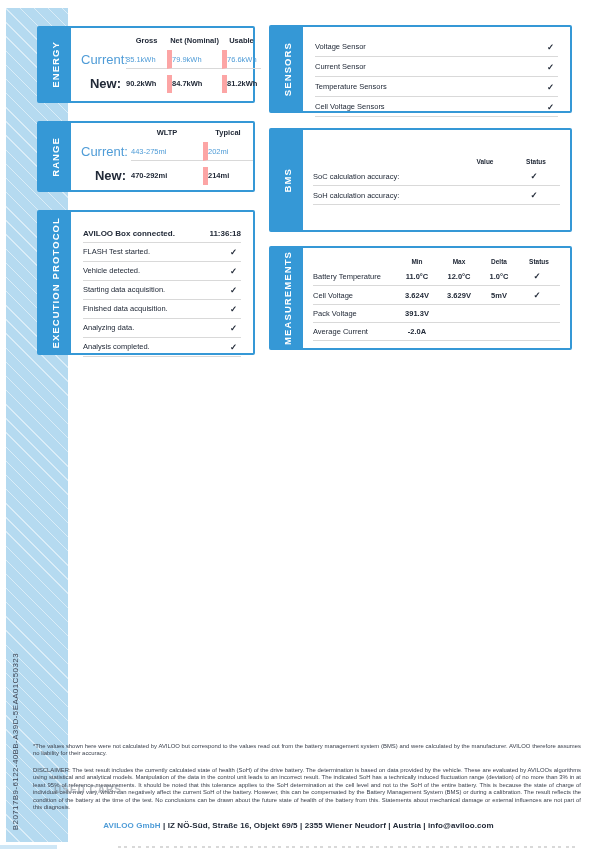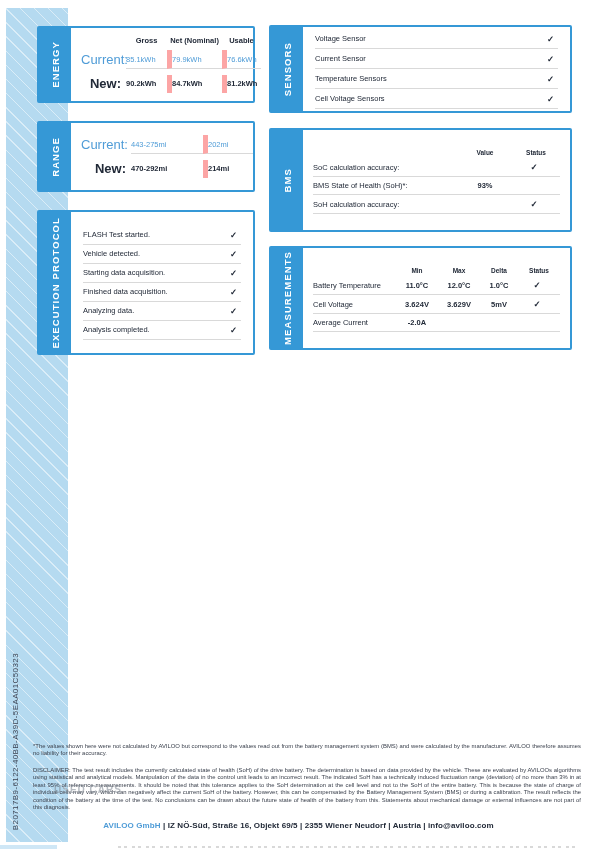--- a/index.html
+++ b/index.html
@@ -39,21 +39,21 @@
   .td { font-size:7.5px; text-align:left; padding:4.5px 0; }
   .blue { color:#4f9cd7; }
   .bold { font-weight:bold; }
   .vl { border-left:5px solid #fca5a5; }
   .bb { border-bottom:1px solid #d9d9d9; }
 
   .energy-grid .tr { grid-template-columns:45px 41px 55px 39px; }
   .range-grid .tr  { grid-template-columns:50px 72px 50px; }
 
   
-  .list { display:flex; flex-direction:column; justify-content:center; height:100%; box-sizing:border-box; padding:0 12px; }
+  .list { display:flex; flex-direction:column; justify-content:center; height:100%; box-sizing:border-box; padding:0 12px;margin-top:8px; }
   .lrow {
     display:flex; justify-content:space-between; align-items:center;
     border-bottom:1px solid #d9d9d9; padding:4.5px 0; font-size:7.5px;
   }
   .exec .lrow { padding:4px 0; }
   .check { font-weight:bold; font-size:8.5px; color:#222a38; padding-right:4px; }
   .time { font-weight:bold; font-size:8px; }
 
   
   .grid-list { display:flex; flex-direction:column; justify-content:center; height:100%; box-sizing:border-box; padding:0 10px; }
@@ -147,20 +147,25 @@
   </div>
 </div>
 
 <div class="panel" style="left:37px;top:121px;width:218px;height:71px;">
   <div class="tab">
     <span class="tab-label">RANGE</span>
   </div>
   <div class="content">
     <div class="tbl range-grid">
       <div class="tr">
+        <div class="tl"></div>
+        <div class="th">WLTP</div>
+        <div class="th">Typical</div>
+      </div>
+      <div class="tr">
         <div class="tl blue">Current:</div>
         <div class="td blue bb">443-275mi</div>
         <div class="td blue bb vl">202mi</div>
       </div>
       <div class="tr">
         <div class="tl bold">New:</div>
         <div class="td bold">470-292mi</div>
         <div class="td bold vl">214mi</div>
       </div>
     </div>
@@ -177,39 +182,38 @@
         <div class="lbl"></div>
         <div class="hcell">Value</div>
         <div class="hcell">Status</div>
       </div>
       <div class="bms-row">
         <div class="lbl">SoC calculation accuracy:</div>
         <div class="val"></div>
         <div class="stat check">✓</div>
       </div>
       <div class="bms-row">
-        <div class="lbl">BMS State of Health (SoH)*:</div>
-        <div class="val">93%</div>
-        <div class="stat check"></div>
-      </div>
-      <div class="bms-row">
         <div class="lbl">SoH calculation accuracy:</div>
         <div class="val"></div>
         <div class="stat check">✓</div>
       </div>
     </div>
   </div>
 </div>
 
 <div class="panel" style="left:37px;top:210px;width:218px;height:145px;">
   <div class="tab">
     <span class="tab-label">EXECUTION PROTOCOL</span>
   </div>
   <div class="content exec">
     <div class="list">
+      <div class="lrow">
+        <span class="bold" style="font-size:8px">AVILOO Box connected.</span>
+        <span class="time">11:36:18</span>
+      </div>
       <div class="lrow">
         <span>FLASH Test started.</span>
         <span class="check">✓</span>
       </div>
       <div class="lrow">
         <span>Vehicle detected.</span>
         <span class="check">✓</span>
       </div>
       <div class="lrow">
         <span>Starting data acquisition.</span>
@@ -252,20 +256,27 @@
         <div class="stat check">✓</div>
       </div>
       <div class="meas-row">
         <div class="lbl">Cell Voltage</div>
         <div class="val">3.624V</div>
         <div class="val">3.629V</div>
         <div class="val">5mV</div>
         <div class="stat check">✓</div>
       </div>
       <div class="meas-row">
+        <div class="lbl">Pack Voltage</div>
+        <div class="val">391.3V</div>
+        <div class="val"></div>
+        <div class="val"></div>
+        <div class="stat check"></div>
+      </div>
+      <div class="meas-row">
         <div class="lbl">Average Current</div>
         <div class="val">-2.0A</div>
         <div class="val"></div>
         <div class="val"></div>
         <div class="stat check"></div>
       </div>
     </div>
   </div>
 </div>
 

